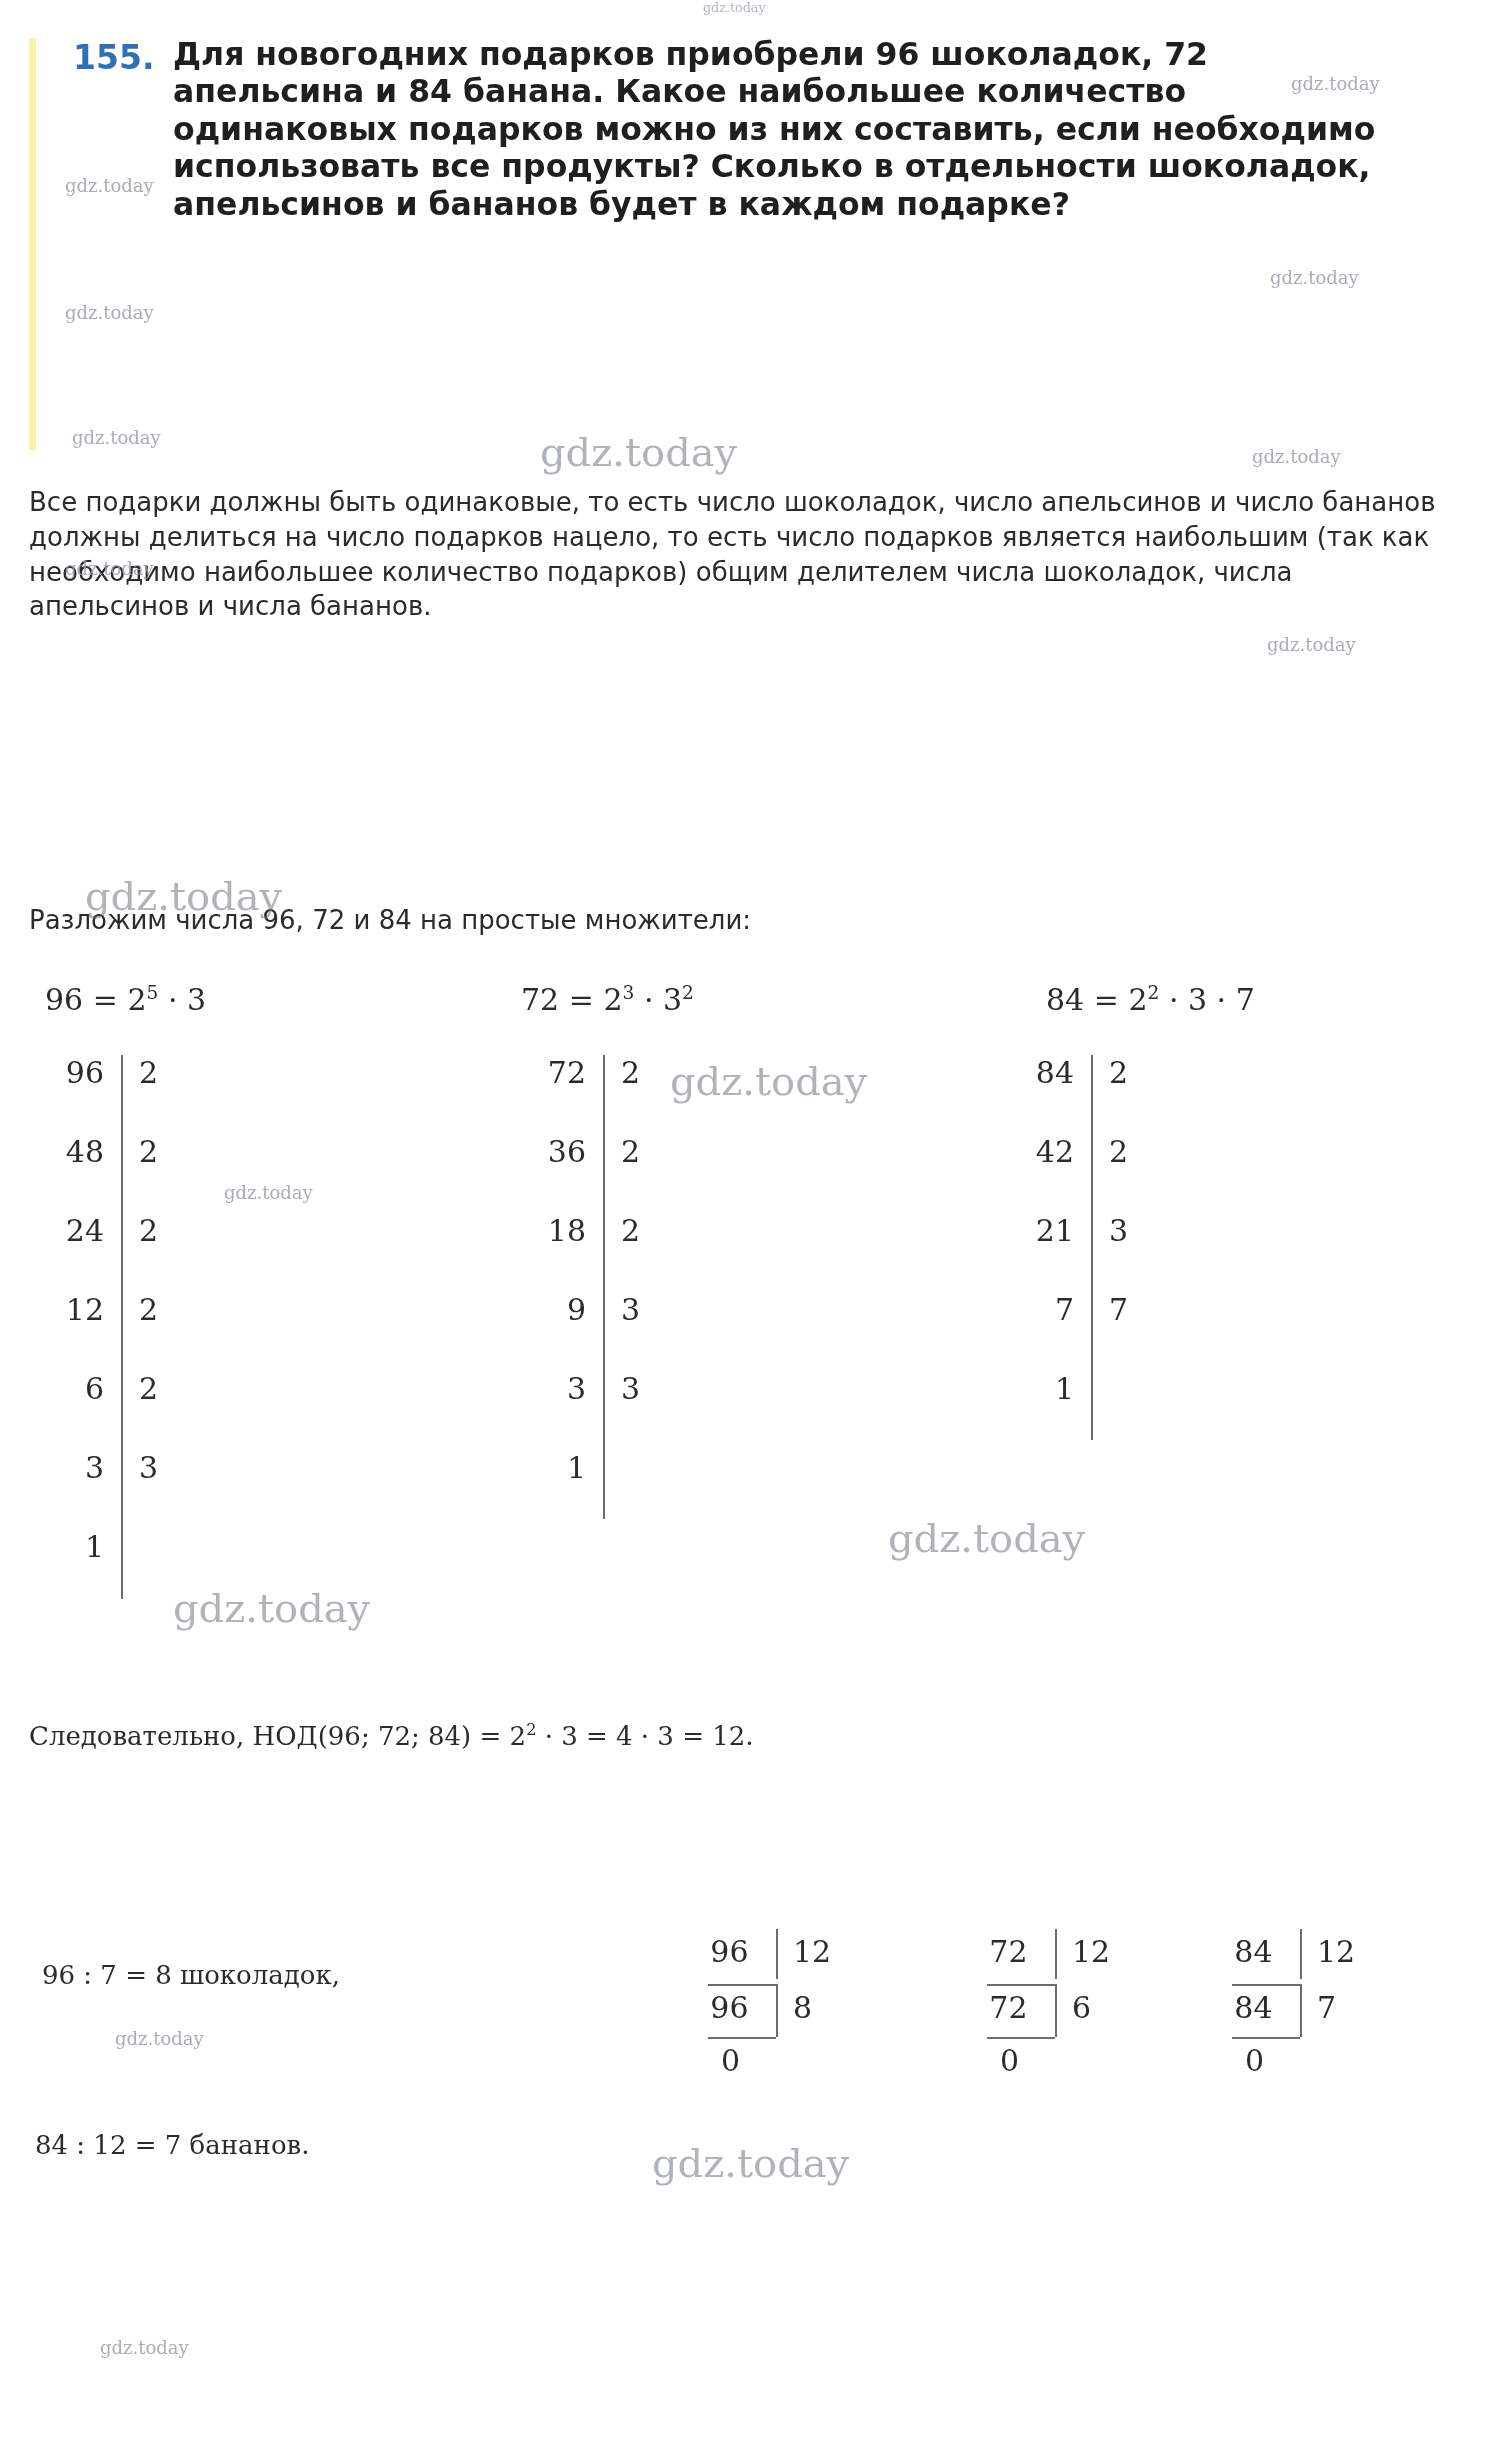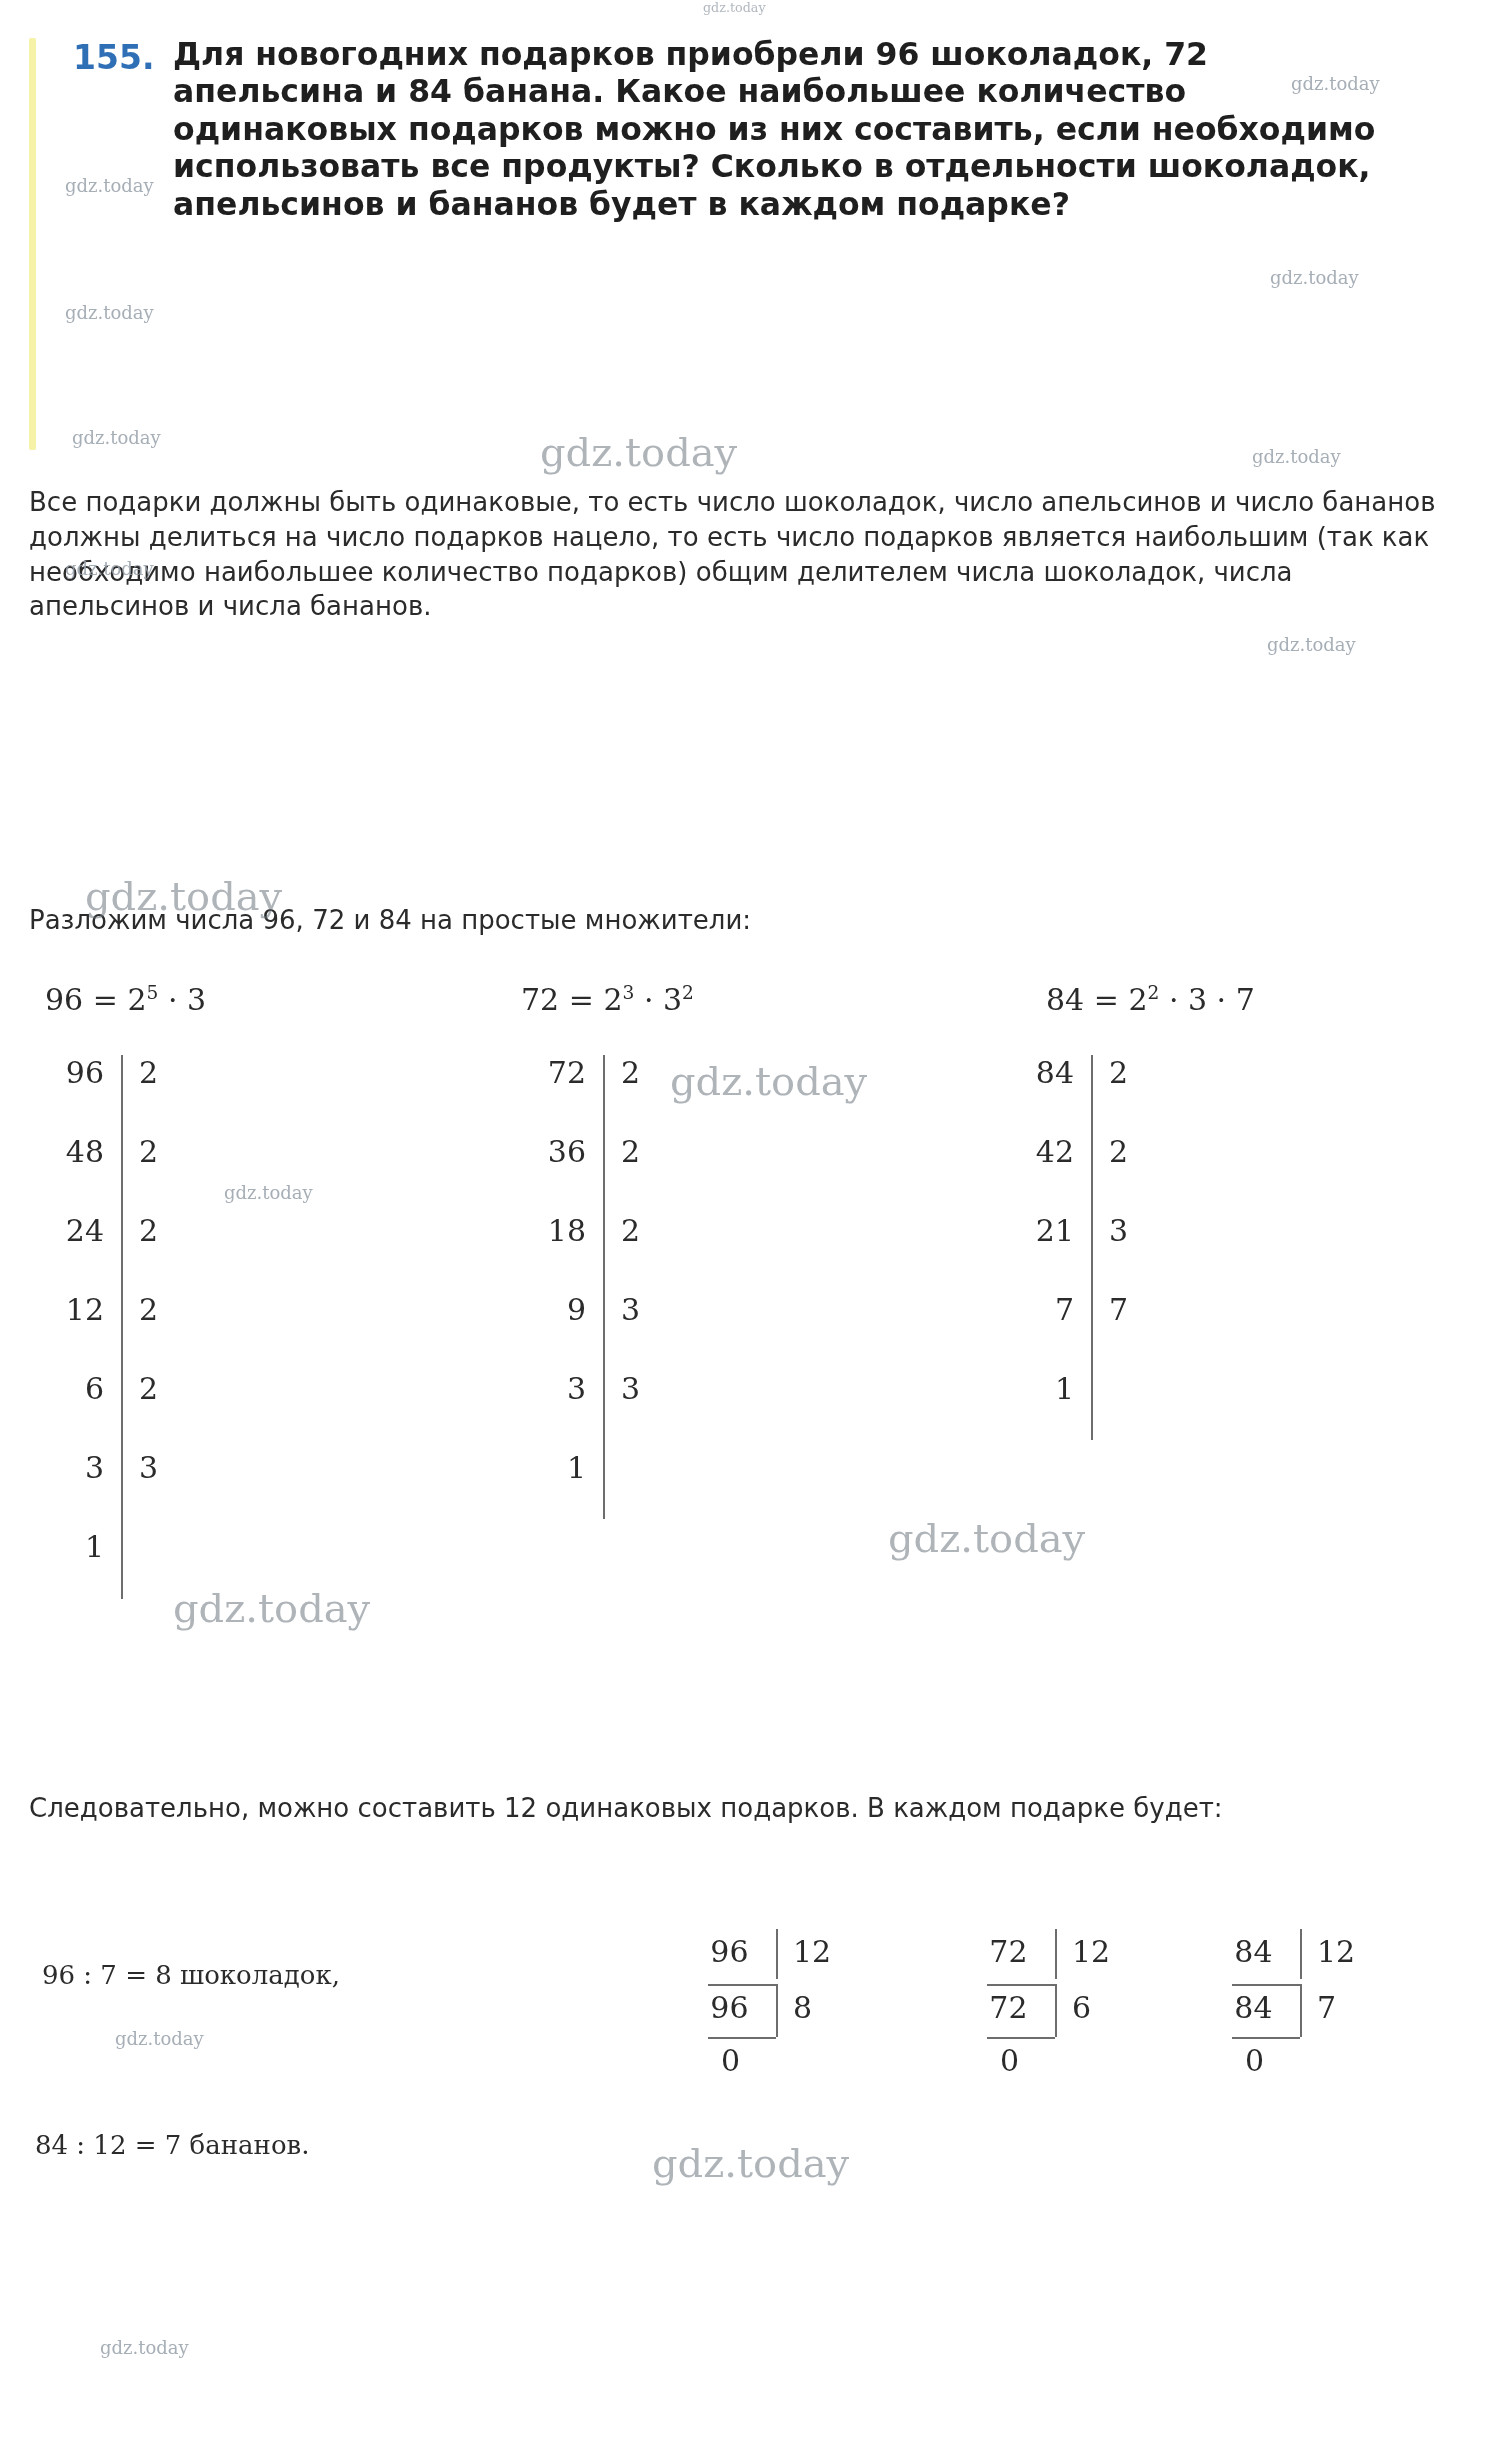--- a/index.html
+++ b/index.html
@@ -262,22 +262,24 @@
       <div class="line">
         <div class="left">7</div>
         <div class="right">7</div>
       </div>
       <div class="line">
         <div class="left">1</div>
         <div class="right"></div>
       </div>
     </div>
 
-
-  <div class="para" style="left:29px; top:1791px; width:1419px;">Следовательно, можно составить 12 одинаковых подарков. В каждом подарке будет:</div>
+  <div class="para serifnum" style="left:29px; top:1719px; width:1419px;">
+    <span>Следовательно, НОД(96; 72; 84) = 2<sup>2</sup> · 3 = 4 · 3 = 12.</span>
+  </div>
+
 
   <div class="para serifnum" style="left:42px; top:1958px;">96 : 7 = 8 шоколадок,</div>
   <div class="para serifnum" style="left:35px; top:2128px;">84 : 12 = 7 бананов.</div>
 
   <div class="div-block" style="left:697px; top:1934px; width:194px; height:158px;">
     <div class="dividend" style="left:13.3px; top:0;">96</div>
     <div class="vline" style="left:79px; top:-4.8px; height:50px;"></div>
     <div class="quot" style="left:96px; top:0;">12</div>
     <div class="hline" style="left:11px; top:50px; width:68px;"></div>
     <div class="sub" style="left:13.3px; top:56px;">96</div>

